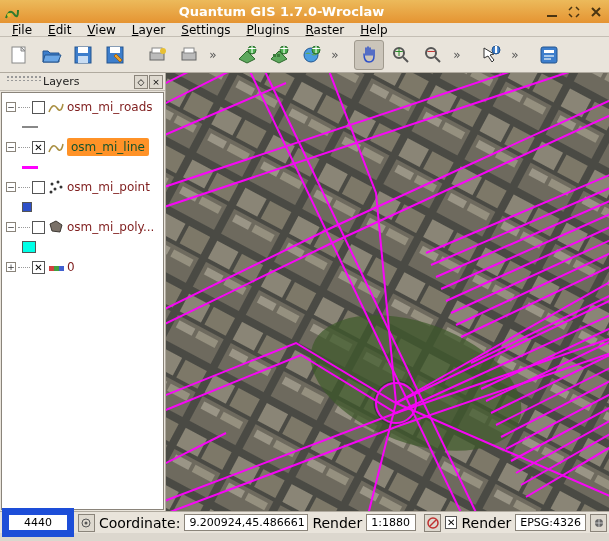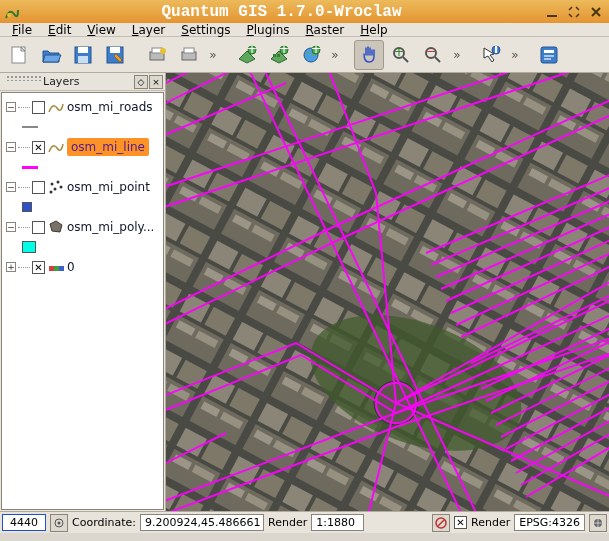--- a/index.html
+++ b/index.html
@@ -1,20 +1,20 @@
 <!DOCTYPE html>
 <html><head>
 <meta charset="utf-8">
 <style>
 * { box-sizing: border-box; margin: 0; padding: 0; font-family: "DejaVu Sans", sans-serif; font-size: 12px; }
 body { width: 609px; height: 541px; background: #dcd7ce; overflow: hidden; }
 
 .titlebar { height: 23px; background: linear-gradient(to bottom, #ecba5b, #e59432); display: flex; align-items: center; padding: 0 4px; gap: 4px; }
 .titlebar .icon { width: 16px; height: 16px; display: flex; align-items: center; justify-content: center; }
-.titlebar .title { flex: 1; text-align: center; color: #fff; font-weight: bold; font-size: 16px; font-family: Liberation Mono, monospace; }
+.titlebar .title { flex: 1; text-align: center; color: #fff; font-weight: bold; font-size: 13px; }
 .titlebar-btn { width: 18px; height: 18px; display: flex; align-items: center; justify-content: center; color: #4a3512; cursor: pointer; }
 
 .menubar { height: 14px; background: #e9e4db; display: flex; align-items: center; padding: 0 4px; border-bottom: 1px solid #c4beb4; }
 .menu-item { padding: 2px 8px; cursor: pointer; }
 .menu-item u { text-decoration: underline; }
 
 .toolbar { height: 36px; background: #e9e4db; display: flex; align-items: center; padding: 2px 4px; gap: 2px; border-bottom: 1px solid #b0aa9f; }
 .tool-btn { width: 30px; height: 30px; display: flex; align-items: center; justify-content: center; border: 1px solid transparent; border-radius: 3px; cursor: pointer; }
 .tool-btn.pressed { background: #cbc5ba; border-color: #a09a8e; }
 .tool-sep { width: 8px; }
@@ -25,35 +25,35 @@
 .sidebar { width: 166px; background: #e9e4db; border-right: 1px solid #b0aa9f; display: flex; flex-direction: column; }
 .panel-header { height: 18px; display: flex; align-items: center; padding: 0 2px; border-bottom: 1px solid #c4beb4; }
 .panel-header .drag { flex: 1; display:flex; gap:2px; align-items:flex-start; padding-left:4px; }
 .drag-dots { width:35px; height:6px; background-image: radial-gradient(#999 1px, transparent 1px); background-size: 4px 4px; }
 .panel-header .label { font-size: 11px; color: #222; }
 .panel-header .pbtn { width: 14px; height: 14px; border: 1px solid #8a847a; background: #ded9cf; display: flex; align-items: center; justify-content: center; font-size: 9px; cursor: pointer; margin-left: 1px; }
 
 .layer-tree { flex: 1; background: #fff; border: 1px solid #8a847a; margin: 1px; padding: 2px 2px; overflow: auto; }
 .layer-item { display: flex; align-items: center; height: 24px; gap: 2px; padding-left: 2px; }
 .layer-item.selected { }
-.layer-item.selected .layer-name { background: #ff9227; color: #4c1d95; padding: 2px 4px; border-radius: 2px; }
+.layer-item.selected .layer-name { background: #ff9227; color: #14532d; padding: 2px 4px; border-radius: 2px; }
 .tree-toggle { width: 10px; height: 10px; border: 1px solid #8a847a; display: flex; align-items: center; justify-content: center; font-size: 9px; line-height: 1; cursor: pointer; background: #fff; color: #333; }
 .tree-line { width: 12px; height: 1px; border-top: 1px dotted #999; }
 .checkbox { width: 13px; height: 13px; border: 1px solid #555; background: #fff; display: flex; align-items: center; justify-content: center; font-size: 10px; cursor: pointer; }
 .layer-icon { width: 18px; height: 18px; display: flex; align-items: center; justify-content: center; }
-.layer-name { font-size: 12px; color: #0f172a; cursor: pointer; }
+.layer-name { font-size: 12px; color: #7f1d1d; cursor: pointer; }
 .swatch-row { display:flex; align-items:center; padding-left:18px; height:16px; }
 .swatch-box { width:14px; height:12px; border:1px solid #555; }
 
 .canvas { flex: 1; position: relative; background: #444; overflow: hidden; }
 .canvas svg { position: absolute; top: 0; left: 0; }
 
 .statusbar { height: 22px; background: #e9e4db; display: flex; align-items: center; padding: 0 2px; gap: 4px; border-top: 1px solid #b0aa9f; }
-.status-num { background: #fff; border: 1px solid #1d4ed8; padding: 1px 7px; font-size: 11px; }
-.status-label { font-size: 11px; }
+.status-num { background: #fff; border: 7px solid #1d4ed8; padding: 1px 15px; font-size: 11px; }
+.status-label { font-size: 14px; }
 .status-input { background: #fff; border: 1px solid #8a847a; padding: 1px 4px; font-size: 11px; }
 .status-btn { width: 18px; height: 18px; border: 1px solid #8a847a; background: #ded9cf; display: flex; align-items: center; justify-content: center; cursor: pointer; font-size:10px; }
 .flex-spacer { flex: 1; }
 </style>
 </head>
 <body>
 
 <div class="titlebar">
   <span class="icon">
     <svg width="16" height="16" viewBox="0 0 16 16">

